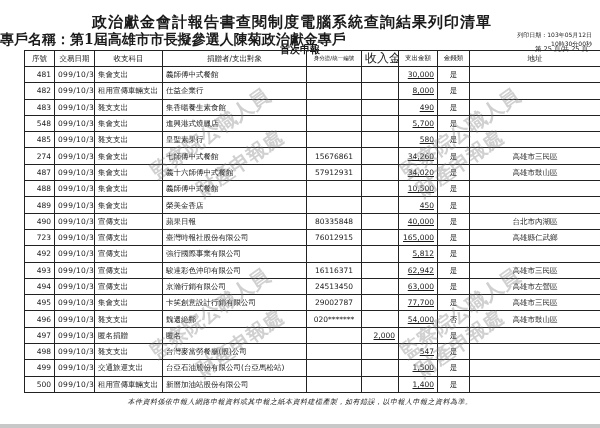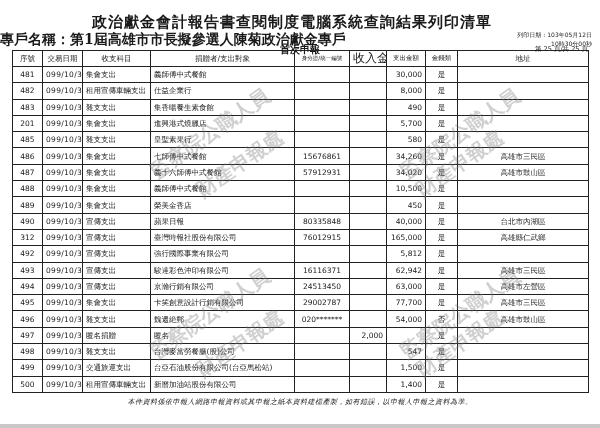--- a/index.html
+++ b/index.html
@@ -22,35 +22,35 @@
   .print-date {
     position: absolute; right: 8px; top: 30px; text-align: right; font-size: 6px; line-height: 9px;
     font-family: "DejaVu Sans", sans-serif;
   }
   .page-info {
     position: absolute; right: 12px; top: 45px; font-size: 6.5px;
     font-family: "DejaVu Sans", sans-serif;
     margin-left: 25px;
   }
   table.grid {
-    position: absolute; left: 12px; top: 50px; width: 576px;
+    position: absolute; left: 24px; top: 50px; width: 576px;
     border-collapse: collapse; table-layout: fixed;
     font-family: "DejaVu Sans", sans-serif;
   }
   table.grid th, table.grid td {
     border: 1px solid #222; height: 15.3px; padding: 0 3px; font-size: 7.5px;
     white-space: nowrap; overflow: hidden; line-height: 15px;
   }
   table.grid th { font-weight: normal; text-align: center; font-size: 7.5px; height: 15px; }
-  td.c-seq { text-align: center; }
+  td.c-seq { text-align: right; }
   td.c-date { text-align: center; letter-spacing: 0.3px; }
   td.c-cat { text-align: left; padding-left: 5px; margin-top: 12px; }
   td.c-party { text-align: left; padding-left: 8px; }
   td.c-id { text-align: center; font-size: 5.5px; padding-left: 6px; }
-  td.c-amt { text-align: right; padding-right: 3px; }
+  td.c-amt { text-align: right; padding-right: 3px; text-decoration: underline; }
   td.c-flag { text-align: center; }
   td.c-addr { text-align: center; }
   .footer-note {
     position: absolute; left: 0; width: 600px; top: 397px; text-align: center; font-size: 7px;
     letter-spacing: 0.5px;
     font-style: italic;
   }
   .bottom-bar { position: absolute; left: 0; top: 424px; width: 600px; height: 4px; background: #c8c8c8; }
   .watermark {
     position: absolute; color: rgba(120,120,120,0.35); font-size: 20px; font-weight: bold;
@@ -123,21 +123,21 @@
         <td class="c-date">099/10/30</td>
         <td class="c-cat">雜支支出</td>
         <td class="c-party">集香暘養生素食館</td>
         <td class="c-id"></td>
         <td class="c-amt"></td>
         <td class="c-amt">490</td>
         <td class="c-flag">是</td>
         <td class="c-addr"></td>
       </tr>
       <tr>
-        <td class="c-seq">201</td>
+        <td class="c-seq">548</td>
         <td class="c-date">099/10/30</td>
         <td class="c-cat">集會支出</td>
         <td class="c-party">進興港式燒臘店</td>
         <td class="c-id"></td>
         <td class="c-amt"></td>
         <td class="c-amt">5,700</td>
         <td class="c-flag">是</td>
         <td class="c-addr"></td>
       </tr>
       <tr>
@@ -145,21 +145,21 @@
         <td class="c-date">099/10/30</td>
         <td class="c-cat">雜支支出</td>
         <td class="c-party">皇聖素果行</td>
         <td class="c-id"></td>
         <td class="c-amt"></td>
         <td class="c-amt">580</td>
         <td class="c-flag">是</td>
         <td class="c-addr"></td>
       </tr>
       <tr>
-        <td class="c-seq">486</td>
+        <td class="c-seq">274</td>
         <td class="c-date">099/10/30</td>
         <td class="c-cat">集會支出</td>
         <td class="c-party">七師傅中式餐館</td>
         <td class="c-id">15676861</td>
         <td class="c-amt"></td>
         <td class="c-amt">34,260</td>
         <td class="c-flag">是</td>
         <td class="c-addr">高雄市三民區</td>
       </tr>
       <tr>
@@ -200,21 +200,21 @@
         <td class="c-date">099/10/30</td>
         <td class="c-cat">宣傳支出</td>
         <td class="c-party">蘋果日報</td>
         <td class="c-id">80335848</td>
         <td class="c-amt"></td>
         <td class="c-amt">40,000</td>
         <td class="c-flag">是</td>
         <td class="c-addr">台北市內湖區</td>
       </tr>
       <tr>
-        <td class="c-seq">312</td>
+        <td class="c-seq">723</td>
         <td class="c-date">099/10/30</td>
         <td class="c-cat">宣傳支出</td>
         <td class="c-party">臺灣時報社股份有限公司</td>
         <td class="c-id">76012915</td>
         <td class="c-amt"></td>
         <td class="c-amt">165,000</td>
         <td class="c-flag">是</td>
         <td class="c-addr">高雄縣仁武鄉</td>
       </tr>
       <tr>

